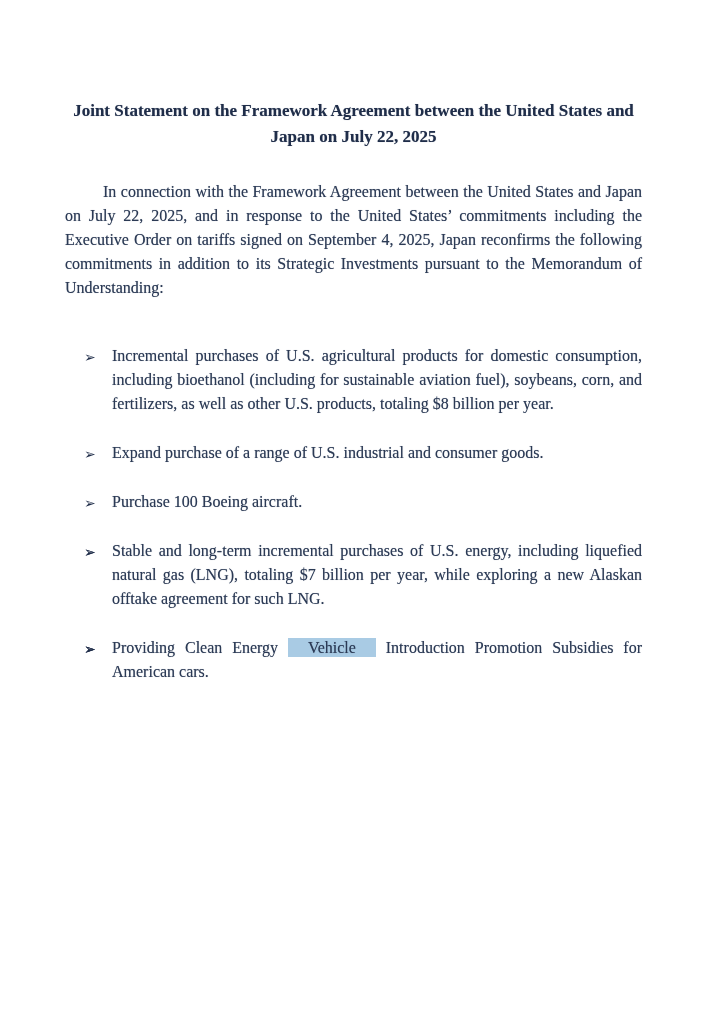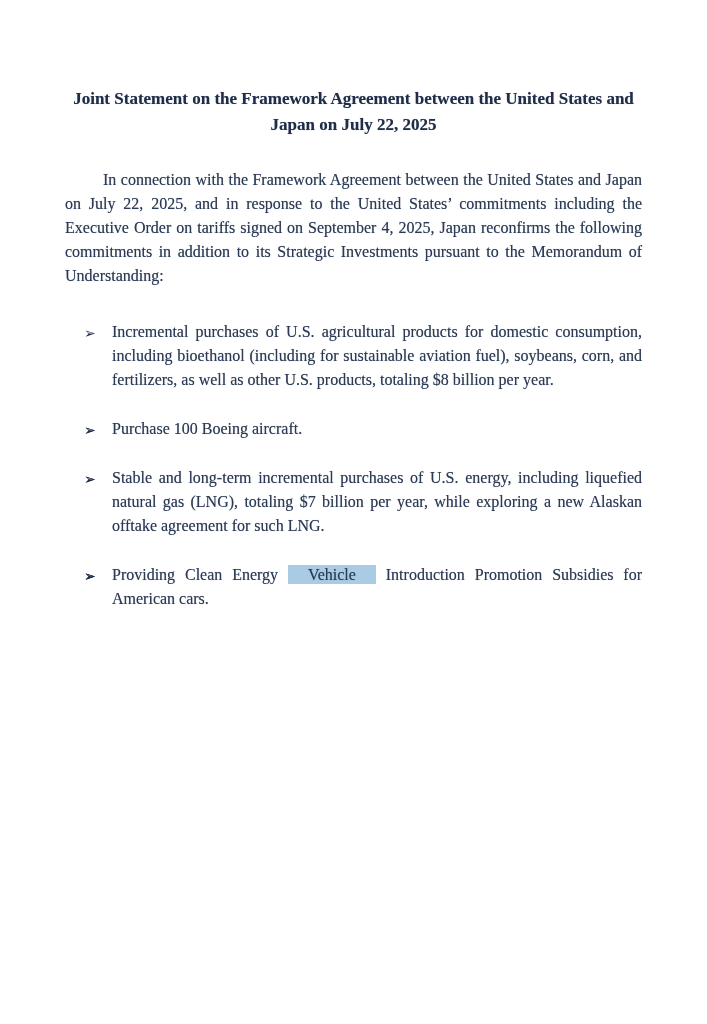--- a/index.html
+++ b/index.html
@@ -20,28 +20,28 @@
   .content {
     padding: 86px 65px 0 65px;
   }
   .doc-title {
     font-size: 17px;
     font-weight: bold;
     line-height: 26px;
     text-align: center;
     color: #1f2d49;
     max-width: 588px;
-    margin: 0 auto 30px auto;
+    margin: 12px auto 30px auto;
   }
   .intro {
     font-size: 16px;
     line-height: 24px;
     text-align: justify;
     text-indent: 38px;
-    margin: 0 0 32px 0;
+    margin: 0 0 44px 0;
   }
   .bullet-list {
     margin: 0;
     padding: 0;
   }
   .bullet-item {
     position: relative;
     padding-left: 47px;
     font-size: 16px;
     line-height: 24px;
@@ -74,20 +74,21 @@
     <p class="intro">In connection with the Framework Agreement between the United States and Japan on July 22, 2025, and in response to the United States’ commitments including the Executive Order on tariffs signed on September 4, 2025, Japan reconfirms the following commitments in addition to its Strategic Investments pursuant to the Memorandum of Understanding:</p>
 
     <div class="bullet-list">
   <div class="bullet-item">
     <span class="bullet-marker">➢</span>
     <span class="bullet-text"><span>Incremental purchases of U.S. agricultural products for domestic consumption, including bioethanol (including for sustainable aviation fuel), soybeans, corn, and fertilizers, as well as other U.S. products, totaling $8 billion per year.</span></span>
   </div>
 
   <div class="bullet-item">
     <span class="bullet-marker">➢</span>
+    <span class="bullet-text"><span>Expand purchase of a range of U.S. industrial and consumer goods.</span></span>
   </div>
 
   <div class="bullet-item">
     <span class="bullet-marker">➢</span>
     <span class="bullet-text"><span>Purchase 100 Boeing aircraft.</span></span>
   </div>
 
   <div class="bullet-item">
     <span class="bullet-marker">➢</span>
   </div>

